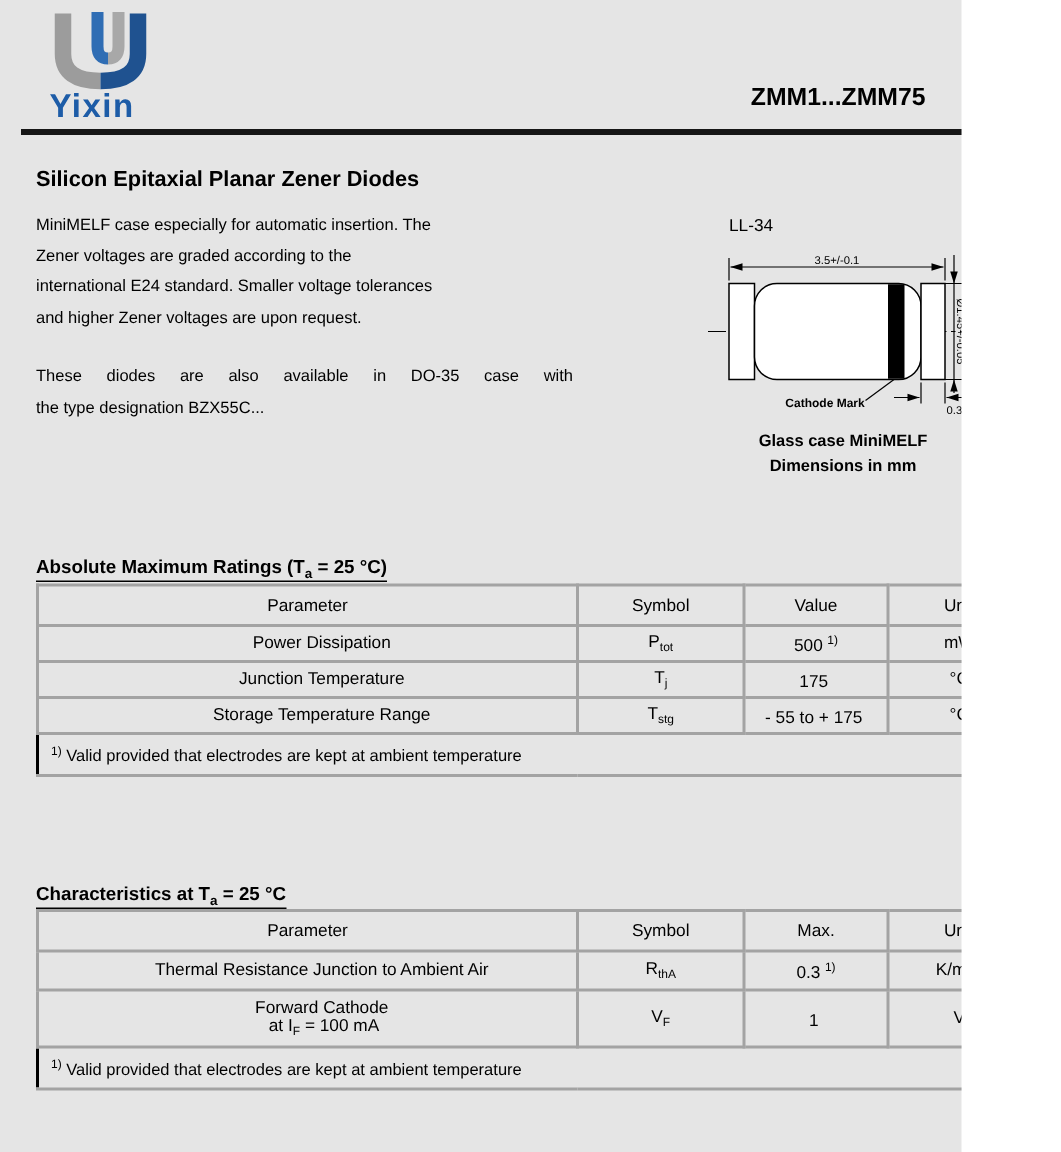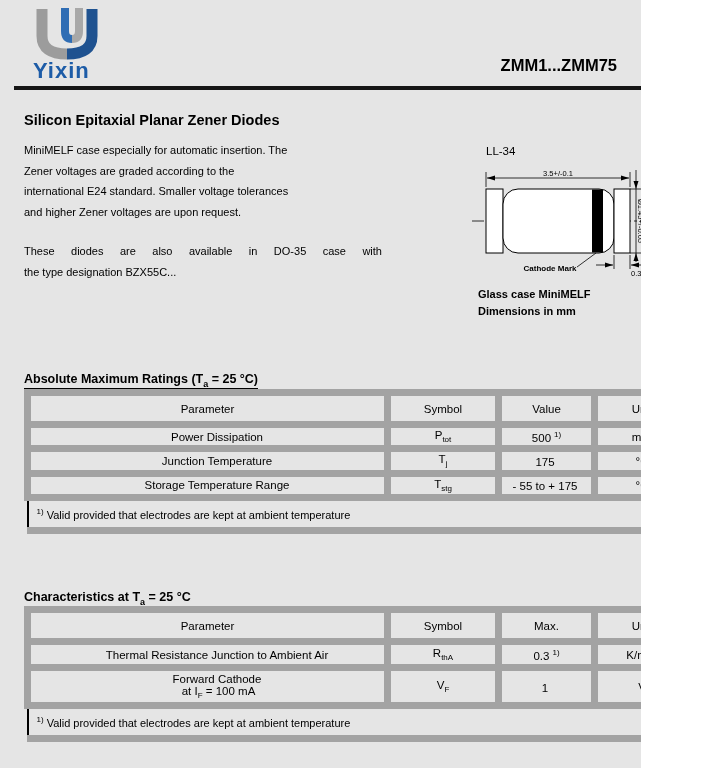--- a/index.html
+++ b/index.html
@@ -9,25 +9,25 @@
   }
   .abs{position:absolute;}
   .brand-text{font-size:22px;font-weight:bold;color:#1d5ca7;letter-spacing:1px;}
   .part-number{font-size:16.5px;font-weight:bold;color:#000;}
   .header-rule{height:4px;background:#161616;}
   .doc-title{font-size:14.5px;font-weight:bold;}
   .body-copy{font-size:11px;line-height:20.5px;width:358px;}
   .body-copy .ln{white-space:nowrap;}
   .just{text-align:justify;text-align-last:justify;white-space:normal;}
   .pkg-label{font-size:11.5px;}
-  .caption{font-size:11px;font-weight:bold;width:168px;}
+  .caption{font-size:11px;font-weight:bold;text-align:center;width:168px;}
   .section-heading{font-size:12.5px;font-weight:bold;border-bottom:1.5px solid #000;padding-bottom:2px;}
   .section-heading sub{font-size:9px;}
   table.spec{border-collapse:collapse;table-layout:fixed;width:662px;font-size:11.5px;border:2px solid #000;}
-  table.spec td,table.spec th{border:7px solid #a3a3a3;overflow:hidden;}
+  table.spec td,table.spec th{border:2px solid #a3a3a3;overflow:hidden;}
   table.spec th{font-weight:normal;text-align:center;height:23px;}
   td.param{text-align:center;padding-left:20px;}
   td.c{text-align:center;margin-left:48px;}
   td sub{font-size:8px;}
   sup.fnmark{font-size:8px;margin-left:3px;}
   tr.r{height:24px;}
   tr.r2{height:38px;}
   tr.fnrow td{height:24px;padding-left:8px;font-size:11px;border-left:1px solid #000;}
   tr.fnrow sup{font-size:8px;margin-right:3px;}
   .dim-text{font-size:7.5px;font-family:"Liberation Sans",sans-serif;}

